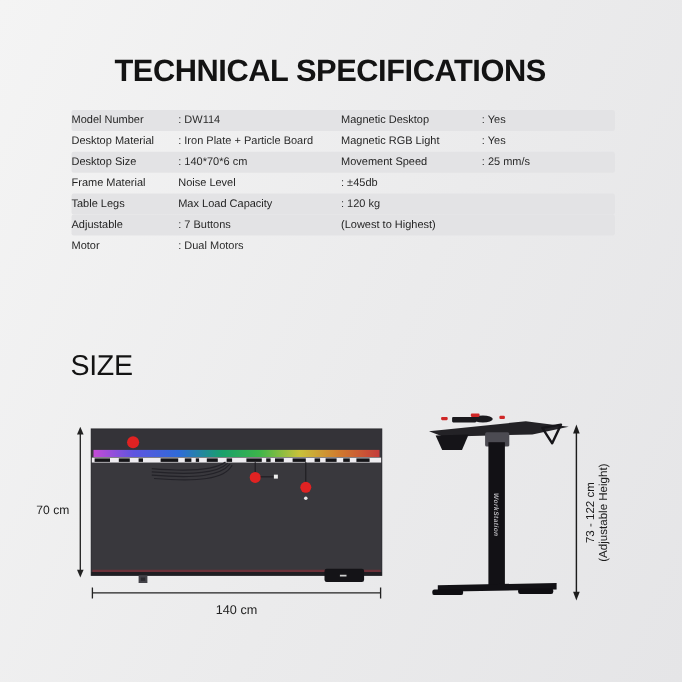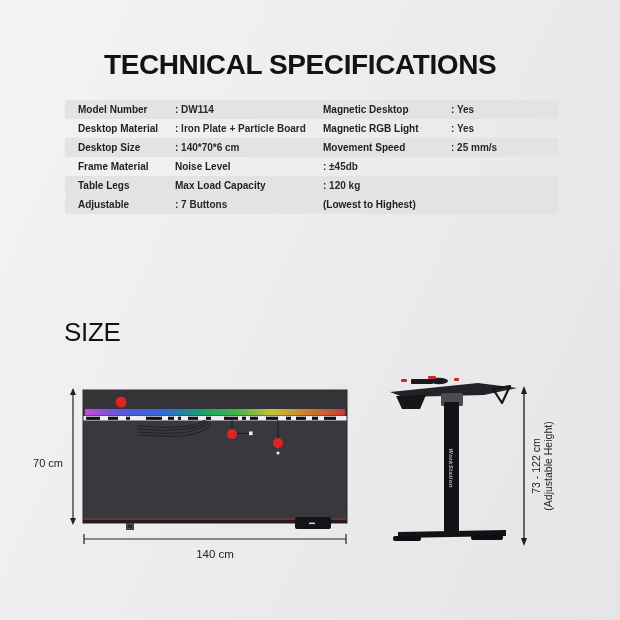--- a/index.html
+++ b/index.html
@@ -9,22 +9,22 @@
     font-family:"Liberation Sans", sans-serif;
     color:#1c1c1c;
   }
   .page-title{
     position:absolute;left:64px;top:49px;
     font-size:28px;font-weight:800;letter-spacing:-0.4px;color:#131313;margin-left:40px;
   }
   .spec-table{position:absolute;left:65px;top:100px;width:494px;}
   .spec-row{
     display:grid;grid-template-columns:97px 148px 128px 1fr;
-    align-items:center;height:19px;padding-left:13px;border-radius:2px;
-    font-size:10px;color:#222;white-space:nowrap;font-weight:bold;
+    align-items:center;height:19px;padding-left:0;border-radius:2px;
+    font-size:10px;color:#222;white-space:nowrap;
   }
   .spec-row.stripe{background:#e3e3e5;}
   .spec-row .lbl{color:#1f1f1f;}
   .spec-row .val{color:#2a2a2a;}
   .size-title{
     position:absolute;left:64px;top:317px;
     font-size:26px;font-weight:400;letter-spacing:-0.3px;color:#131313;
   }
   .svg-abs{position:absolute;}
   svg text{font-family:"Liberation Sans", sans-serif;}
@@ -60,20 +60,26 @@
   </div>
   <div class="spec-row stripe">
     <span class="lbl">Table Legs</span>
     <span class="lbl">Max Load Capacity</span>
     <span class="val">: 120 kg</span>
   </div>
   <div class="spec-row stripe">
     <span class="lbl">Adjustable</span>
     <span class="val">: 7 Buttons</span>
     <span class="lbl">(Lowest to Highest)</span>
+    <span class="val"></span>
+  </div>
+  <div class="spec-row">
+    <span class="lbl">Motor</span>
+    <span class="val">: Dual Motors</span>
+    <span class="lbl"></span>
     <span class="val"></span>
   </div>
 </div>
 
 <div class="size-title">SIZE</div>
 
 <svg class="svg-abs" style="left:28px;top:378px;" width="330" height="195" viewBox="0 0 330 195">
   <defs>
     <linearGradient id="rgbgrad" x1="0" y1="0" x2="1" y2="0">
       <stop offset="0" stop-color="#c44bd6"></stop>

